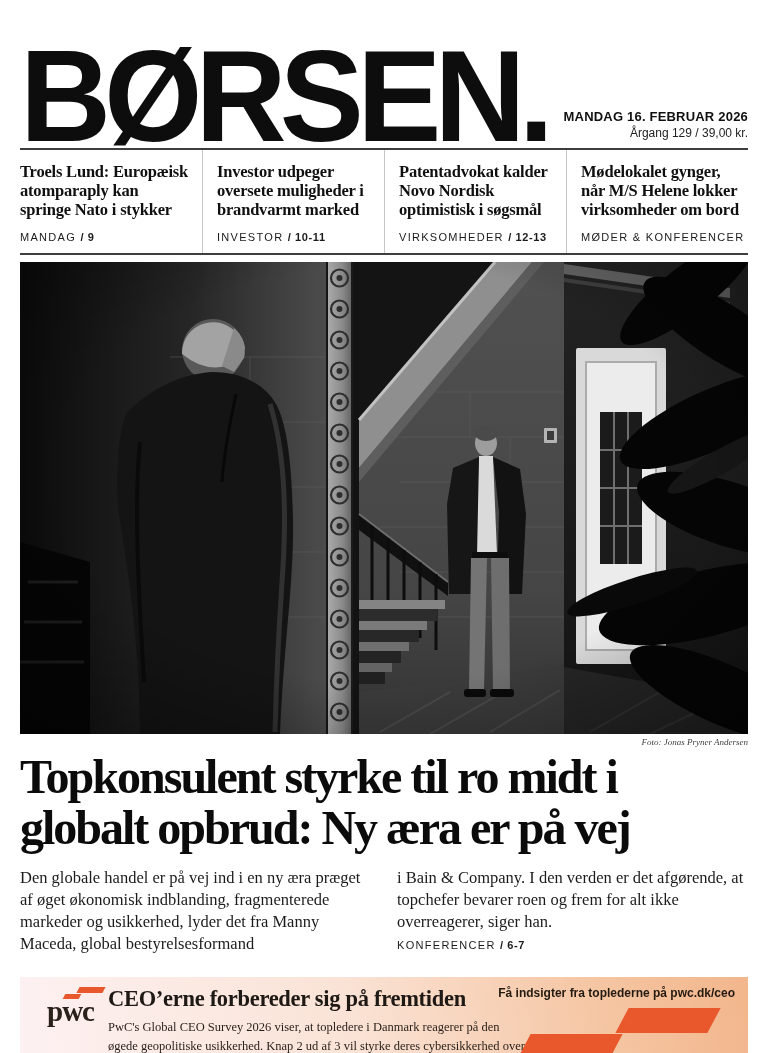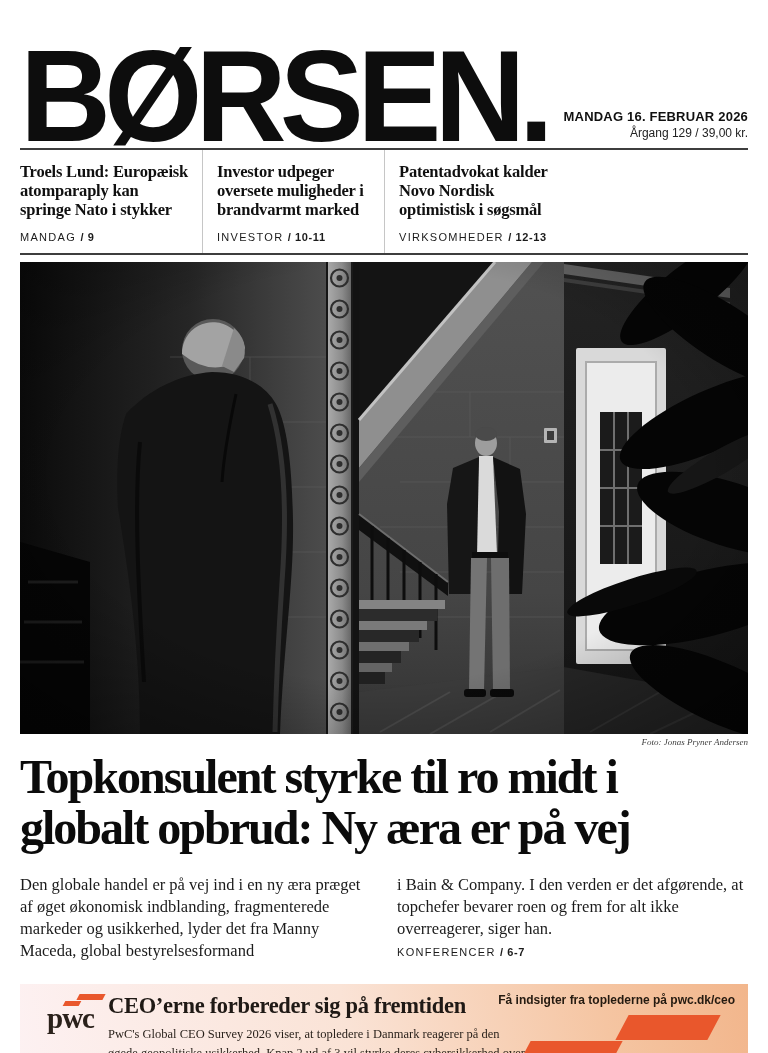--- a/index.html
+++ b/index.html
@@ -33,21 +33,21 @@
   .kicker { margin-top:auto; padding-top:10px; font-family:"Liberation Sans", sans-serif; font-size:11px; letter-spacing:1.3px; color:#1b1b1b; white-space:nowrap; }
   .kicker .pages { font-weight:bold; letter-spacing:0.6px; }
 
   
   .photo-wrap { margin-top:7px; }
   .photo-wrap svg { display:block; }
   .caption { text-align:right; font-style:italic; font-size:9px; color:#3f3f3f; margin-top:3px; font-family:"Liberation Serif", serif; }
 
   
   .lead-headline { margin-top:4px; font-weight:bold; font-size:48px; line-height:1.07; letter-spacing:-2px; color:#0b0b0b; cursor:pointer; }
-  .dek { margin-top:20px; display:grid; grid-template-columns:1fr 1fr; column-gap:26px; font-size:16.5px; line-height:1.33; color:#1b1b1b; }
+  .dek { margin-top:13px; display:grid; grid-template-columns:1fr 1fr; column-gap:26px; font-size:16.5px; line-height:1.33; color:#1b1b1b; }
   .dek .kicker { margin-top:5px; padding-top:0; }
 
   
   .ad {
     margin:23px 20px 0; height:90px; position:relative; cursor:pointer;
     background:linear-gradient(80deg, #fdf1f2 0%, #fae3d6 45%, #f5c5a2 80%, #f2b68c 100%);
   }
   .ad-logo { position:absolute; left:27px; top:20px; font-family:"Liberation Serif", serif; font-weight:bold; font-size:29px; letter-spacing:-1px; color:#2a211b; line-height:1; }
   .ad-logo-marks { position:absolute; left:44px; top:10px; width:48px; height:14px; }
   .dash { position:absolute; transform:skewX(-28deg); }
@@ -82,20 +82,24 @@
         <div class="teaser-headline">Troels Lund: Europæisk atomparaply kan springe Nato i stykker</div>
         <div class="kicker"><span>MANDAG</span> <span class="pages">/ 9</span></div>
       </div>
       <div class="teaser">
         <div class="teaser-headline">Investor udpeger oversete muligheder i brandvarmt marked</div>
         <div class="kicker"><span>INVESTOR</span> <span class="pages">/ 10-11</span></div>
       </div>
       <div class="teaser">
         <div class="teaser-headline">Patentadvokat kalder Novo Nordisk optimistisk i søgsmål</div>
         <div class="kicker"><span>VIRKSOMHEDER</span> <span class="pages">/ 12-13</span></div>
+      </div>
+      <div class="teaser">
+        <div class="teaser-headline">Mødelokalet gynger, når M/S Helene lokker virksomheder om bord</div>
+        <div class="kicker"><span>MØDER &amp; KONFERENCER</span> <span class="pages"></span></div>
       </div>
     </div>
 
     <div class="rule"></div>
 
     <div class="photo-wrap">
       <svg width="728" height="472" viewBox="0 0 728 472" preserveAspectRatio="none" role="img">
         <defs>
           <linearGradient id="gWallL" x1="0" y1="0" x2="1" y2="0">
             <stop offset="0" stop-color="#0b0b0b"></stop>

